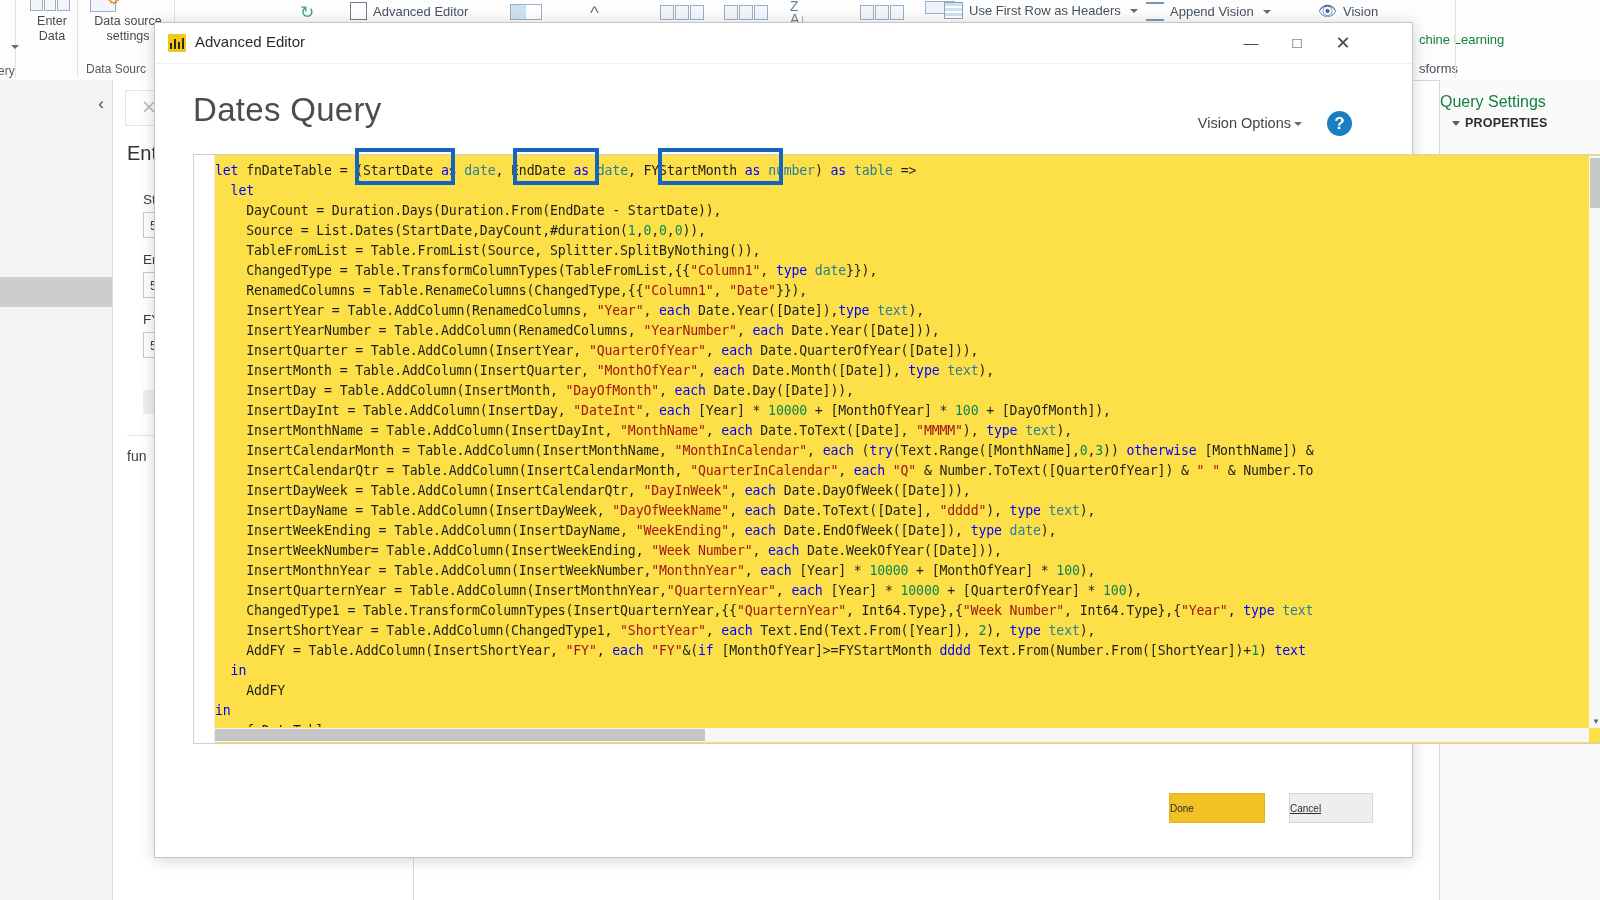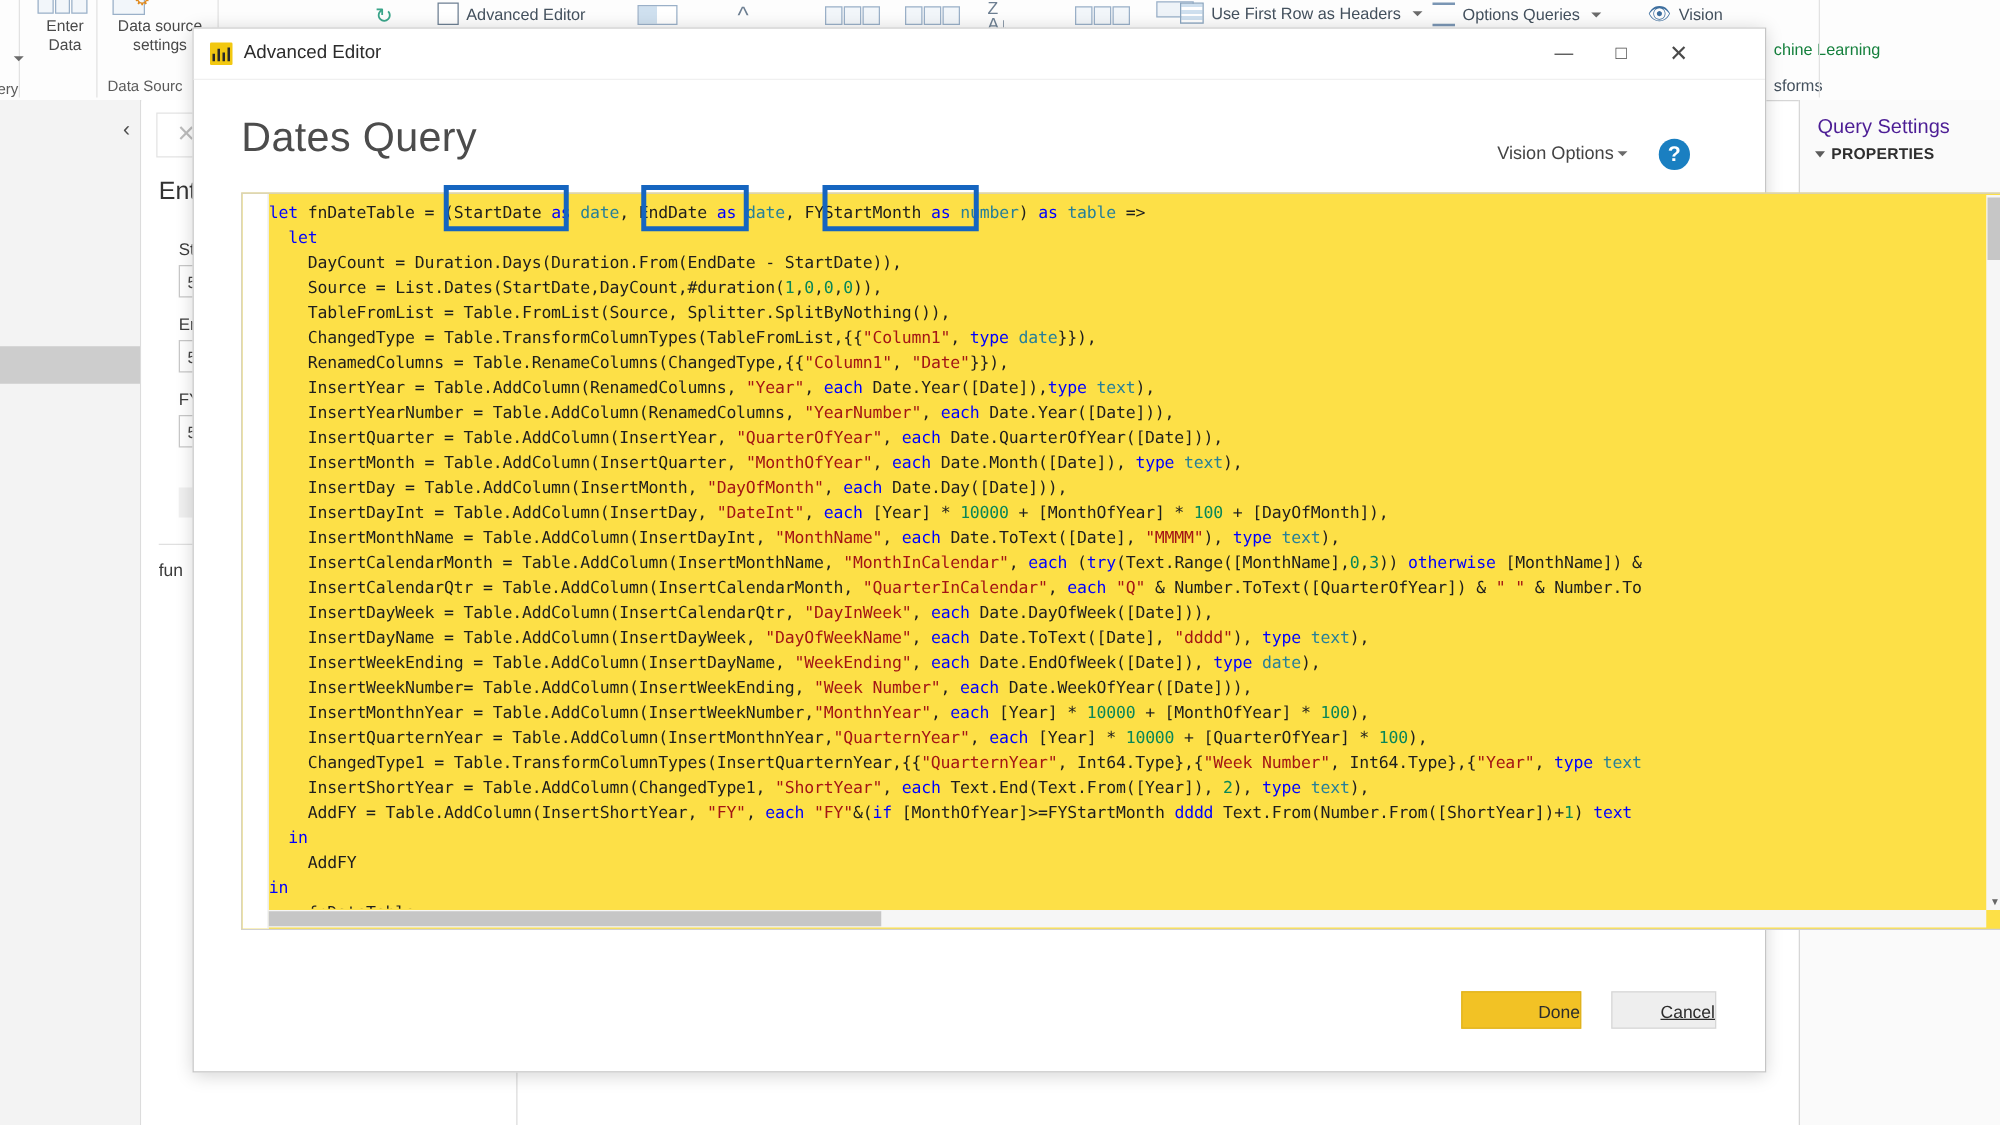--- a/index.html
+++ b/index.html
@@ -173,23 +173,23 @@
   
   .right-pane {
     position: absolute;
     top: 80px; right: 0;
     width: 160px; height: 820px;
     background: #fafafa;
     border-left: 1px solid #d7d7d7;
   }
   .qs-title {
     position: absolute;
-    top: 13px; left: 14px;
+    top: 13px; left: 0;
     font-size: 16px;
-    color: #4c1d95;
+    color: #15803d;
   }
   .qs-section {
     position: absolute;
     left: 12px;
     font-size: 12.5px;
     font-weight: bold;
     color: #2e2e2e;
     letter-spacing: .2px;
   }
   .qs-tri {
@@ -412,22 +412,22 @@
     color: #3f9c49;
     font-size: 18px;
     margin-right: 8px;
     font-weight: bold;
   }
 
   
   .btn {
     position: absolute;
     height: 30px;
-    font-size: 14px;
-    text-align: right;
+    font-size: 10px;
+    text-align: left;
     line-height: 30px;
     box-sizing: border-box;
   }
   .btn-done {
     right: 147px; top: 770px;
     width: 96px;
     background: #f2c225;
     border: 1px solid #e0b21e;
     color: #2c2c2c;
   }
@@ -504,21 +504,21 @@
         </div>
       <div style="position:absolute; left:925px; top:1px; width:28px; height:11px; border:1.4px solid #9ab0c8; background:#eef3f8;"></div>
 
       <div class="rb-horiz" style="left:944px; top:2px;">
         <span class="mini-table-icon"></span>
         <span>Use First Row as Headers</span>
         <span class="caret-dn"></span>
       </div>
       <div class="rb-horiz" style="left:1146px; top:2px;">
         <span style="display:inline-block;width:18px;height:15px;border-top:2px solid #7a96b4;border-bottom:2px solid #7a96b4;"></span>
-        <span>Options Queries</span>
+        <span>Append Vision</span>
         <span class="caret-dn"></span>
       </div>
       <div class="rb-horiz" style="left:1318px; top:2px;">
         <span style="color:#3d6e9e; font-size:15px;">👁</span>
         <span>Vision</span>
       </div>
 
       <div class="rb-label-small" style="left:1419px; top:32px; font-size:13px; color:#15803d;">
         <span>chine Learning</span>
       </div>

